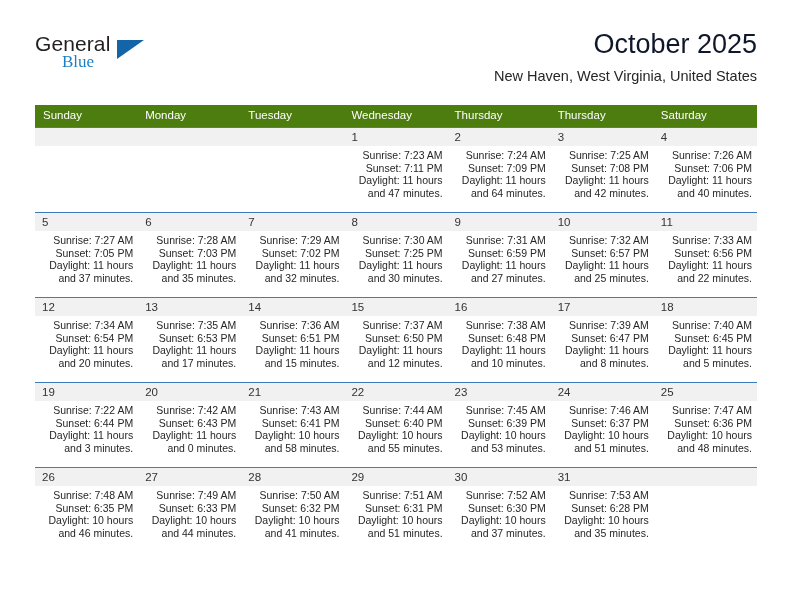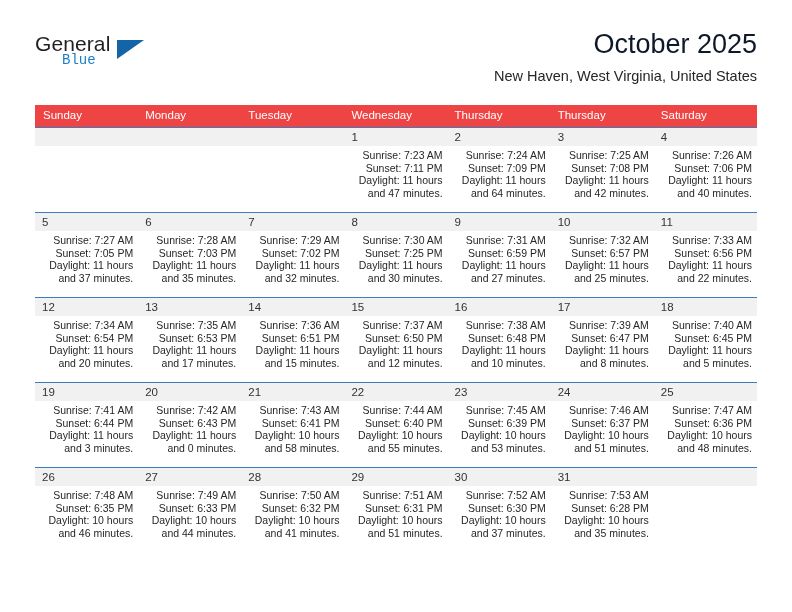--- a/index.html
+++ b/index.html
@@ -45,23 +45,23 @@
     top: 0;
     font-size: 21px;
     letter-spacing: 0.1px;
     color: #231f20;
     font-family: "Liberation Sans", sans-serif;
   }
   .logo-blue {
     position: absolute;
     left: 27px;
     top: 20px;
-    font-size: 14px;
+    font-size: 17px;
     color: #1c7fc4;
-    font-family: Liberation Mono, monospace;
+    font-family: Liberation Serif, serif;
   }
   .logo-triangle {
     position: absolute;
     left: 82px;
     top: 8px;
     width: 0;
     height: 0;
     border-left: 27px solid #1465a8;
     border-bottom: 19px solid transparent;
   }
@@ -91,21 +91,21 @@
   
   .calendar {
     position: absolute;
     left: 35px;
     top: 105px;
     width: 722px;
     border-collapse: collapse;
     table-layout: fixed;
   }
   .calendar th {
-    background: #ef4444;
+    background: #4d7c0f;
     color: #ffffff;
     font-size: 11.5px;
     font-weight: normal;
     text-align: left;
     padding: 4px 0 5px 7px;
     height: 11px;
     line-height: 13px;
   }
   .calendar td {
     vertical-align: top;
@@ -399,21 +399,21 @@
                 <div>and 5 minutes.</div>
               </div>
             </div>
           </td>
         </tr>
         <tr class="week-row">
           <td>
             <div class="daycell">
               <div class="daynum-band">19</div>
               <div class="daylines">
-                <div>Sunrise: 7:41 AM</div>
+                <div>Sunrise: 7:22 AM</div>
                 <div>Sunset: 6:44 PM</div>
                 <div>Daylight: 11 hours</div>
                 <div>and 3 minutes.</div>
               </div>
             </div>
           </td>
           <td>
             <div class="daycell">
               <div class="daynum-band">20</div>
               <div class="daylines">

